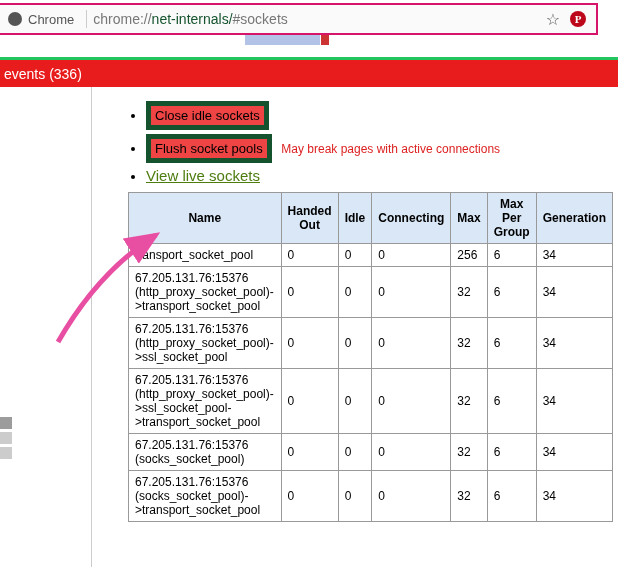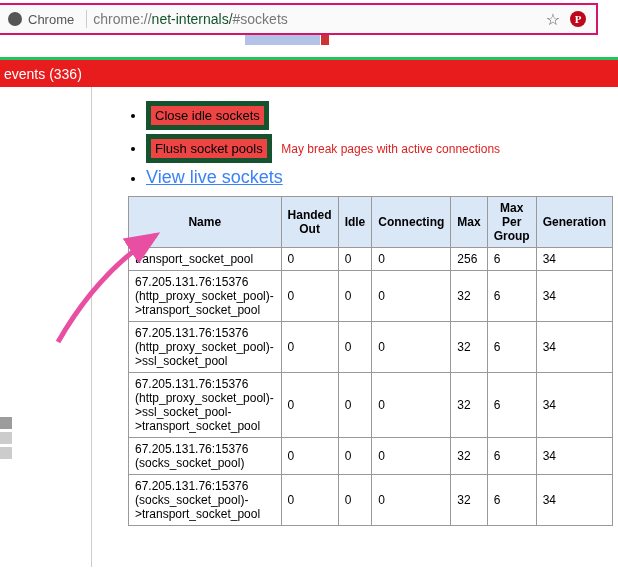--- a/index.html
+++ b/index.html
@@ -60,21 +60,21 @@
   .main { flex:1; padding: 14px 5px 0 36px; }
   ul.actions { margin:0 0 8px 0; padding-left:18px; }
   ul.actions li { margin-bottom:4px; font-size:13px; }
   ul.actions li::marker { color:#000; }
   button.nbtn {
     font-family:inherit; font-size:13px; padding:2px 4px;
     background:#ef4444; border:5px solid #14532d;
     cursor:pointer;
   }
   .warn { color:#d22; margin-left:6px; font-size:12px; }
-  a.link { color:#3b82f6; text-decoration:underline; font-size:18px; }
+  a.link { color:#4d7c0f; text-decoration:underline; font-size:15px; }
   
   table.pools {
     border-collapse:collapse; margin-top:4px;
     font-size:12px;
   }
   table.pools th, table.pools td {
     border:1px solid #999; padding:4px 6px; text-align:left;
     vertical-align:middle;
   }
   table.pools th {

